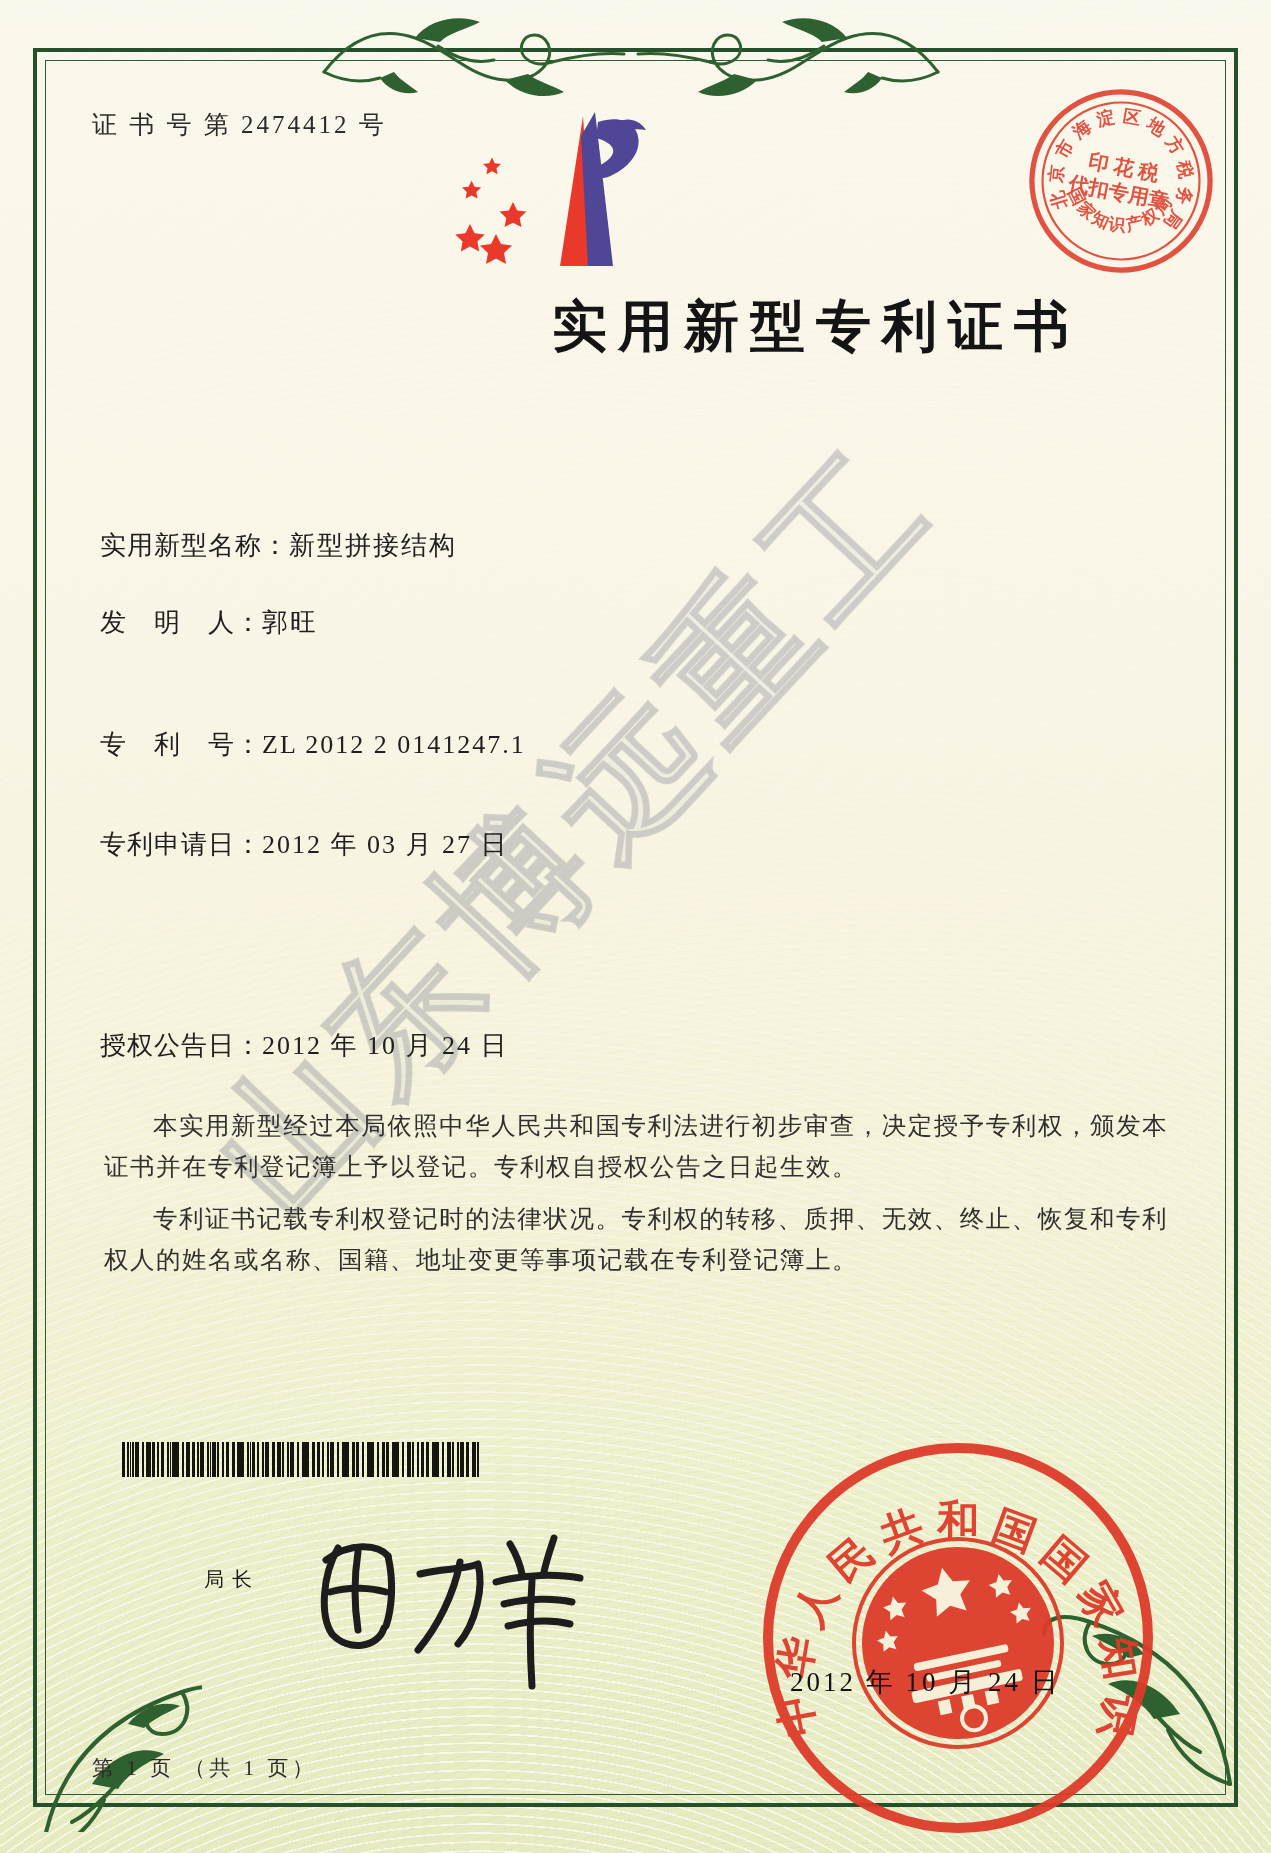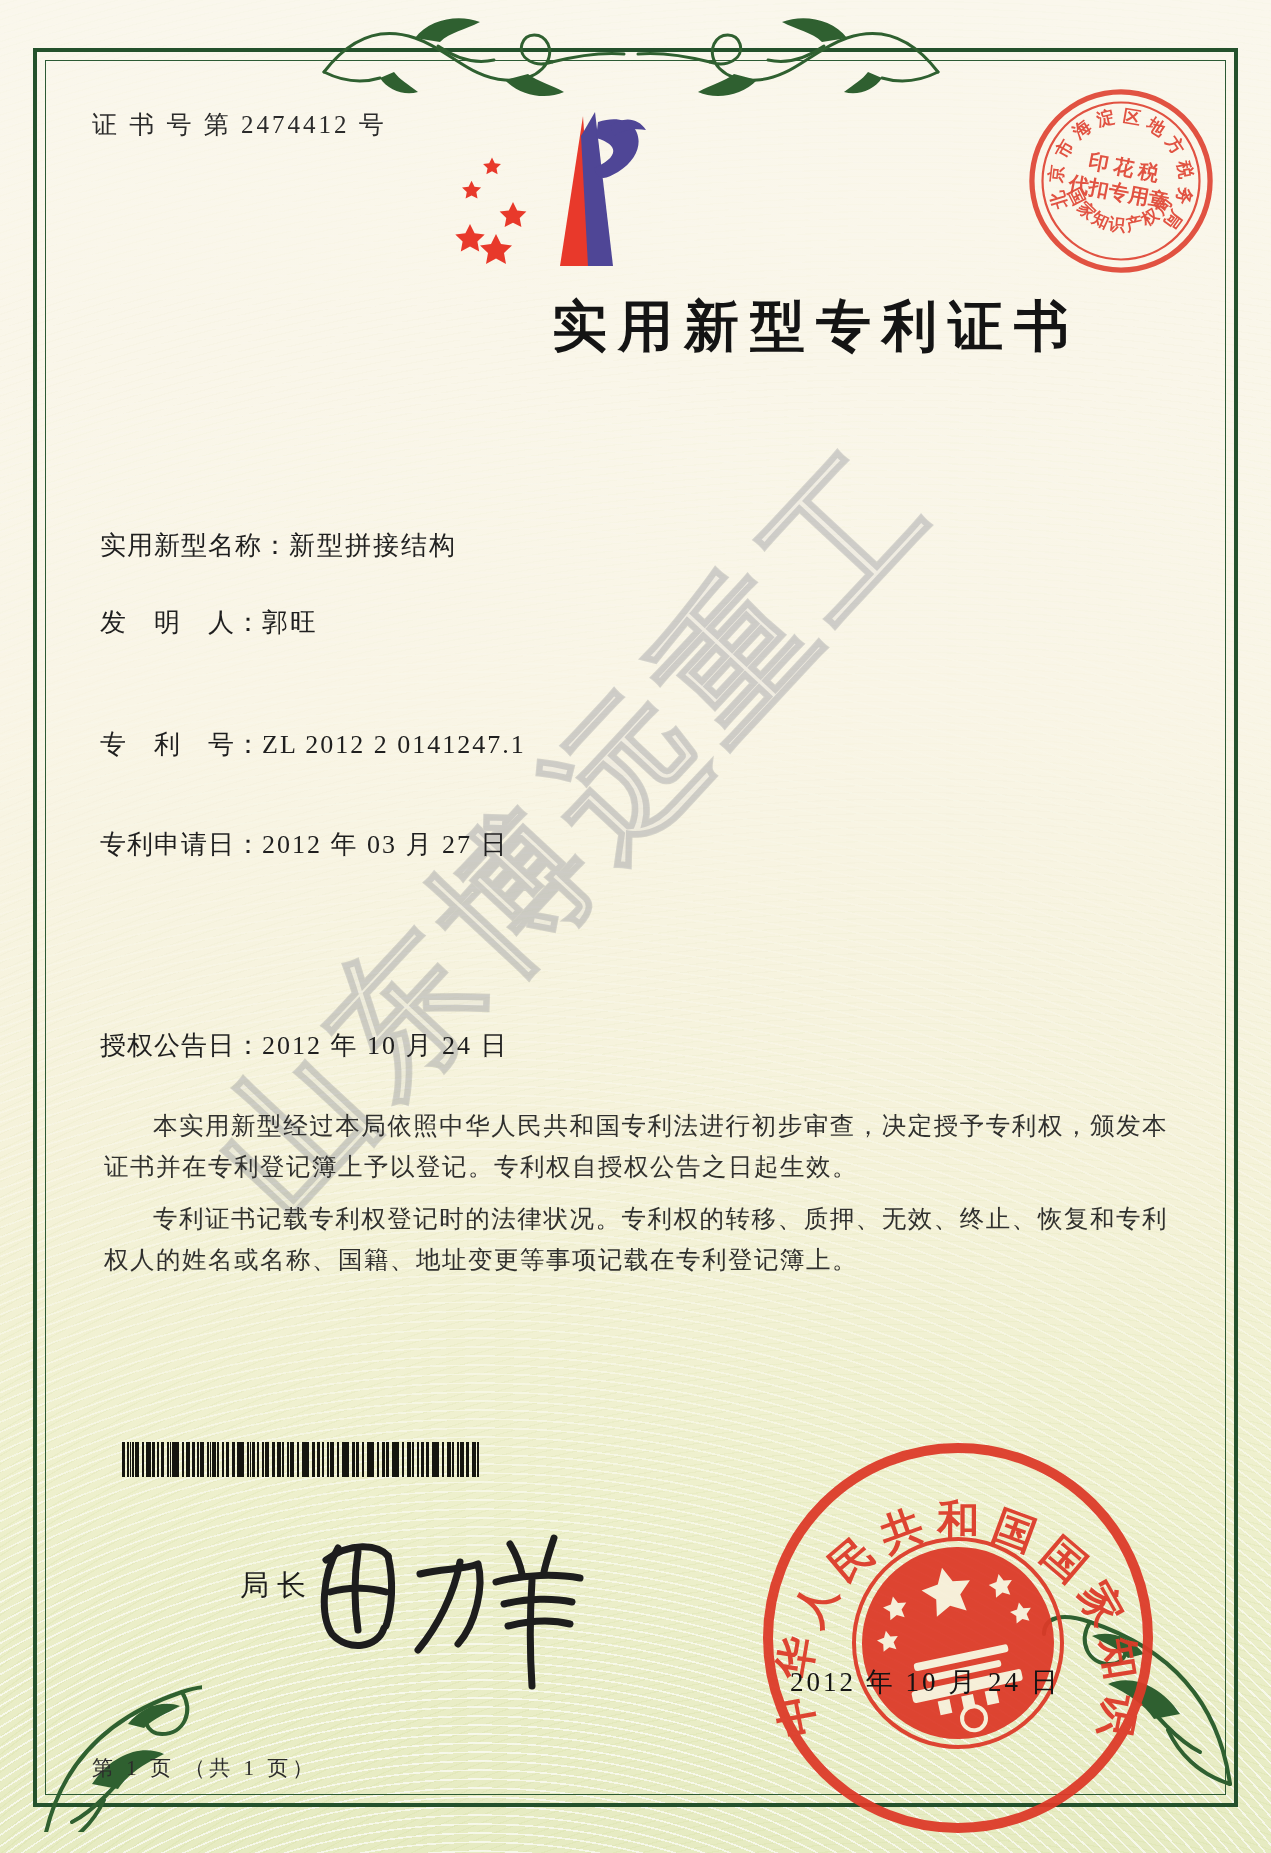--- a/index.html
+++ b/index.html
@@ -41,22 +41,22 @@
   .field-row .val{letter-spacing:2px;}
   .body-text{position:absolute;left:92px;top:1094px;width:1088px;z-index:4;color:#30302e;}
   .body-text p{margin:12px;font-size:24.5px;line-height:40.5px;text-indent:2em;letter-spacing:1.5px;text-align:justify;}
   .barcode{
     position:absolute;left:122px;top:1442px;width:358px;height:35px;z-index:4;
     background-image:
       repeating-linear-gradient(90deg,#15150f 0 2px,transparent 2px 5px),
       repeating-linear-gradient(90deg,#15150f 0 1px,transparent 1px 8px),
       repeating-linear-gradient(90deg,#15150f 0 3px,transparent 3px 13px);
   }
-  .director-label{position:absolute;left:204px;top:1566px;z-index:4;font-size:29px;letter-spacing:8px;color:#1c1c1c;
-    font-family:Liberation Sans, sans-serif;margin-left:36px;}
+  .director-label{position:absolute;left:204px;top:1566px;z-index:4;font-size:20px;letter-spacing:8px;color:#1c1c1c;
+    font-family:Liberation Sans, sans-serif;}
   .signature{position:absolute;left:292px;top:1516px;z-index:4;}
   .seal{position:absolute;left:758px;top:1438px;z-index:5;opacity:.94;}
   .seal-date{position:absolute;left:790px;top:1664px;z-index:6;font-size:27px;letter-spacing:3px;color:#141414;white-space:nowrap;}
   .stamp{position:absolute;left:1024px;top:84px;z-index:5;transform:rotate(11deg);opacity:.92;}
   .footer{position:absolute;left:92px;top:1754px;width:1000px;z-index:4;text-align:left;font-size:21px;letter-spacing:4px;color:#2b2b2b;}
 </style>
 </head>
 <body>
 
 <div id="certificate">

